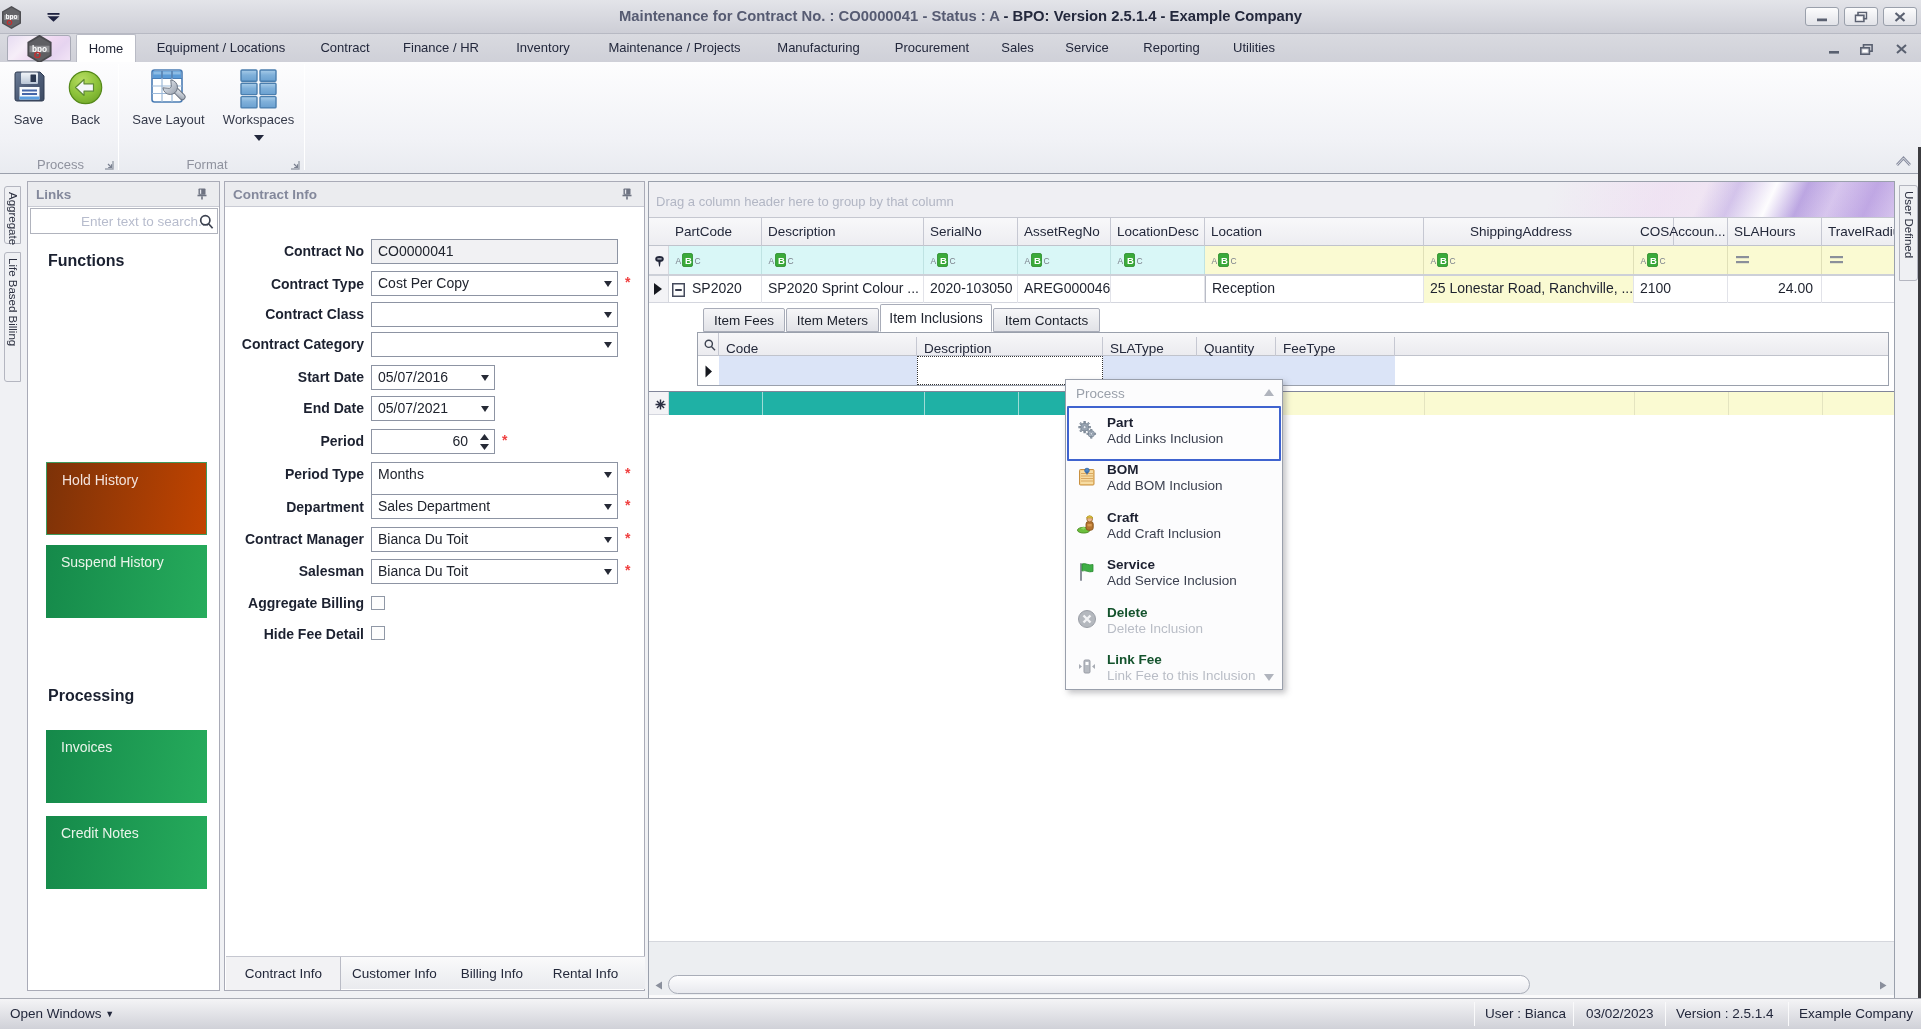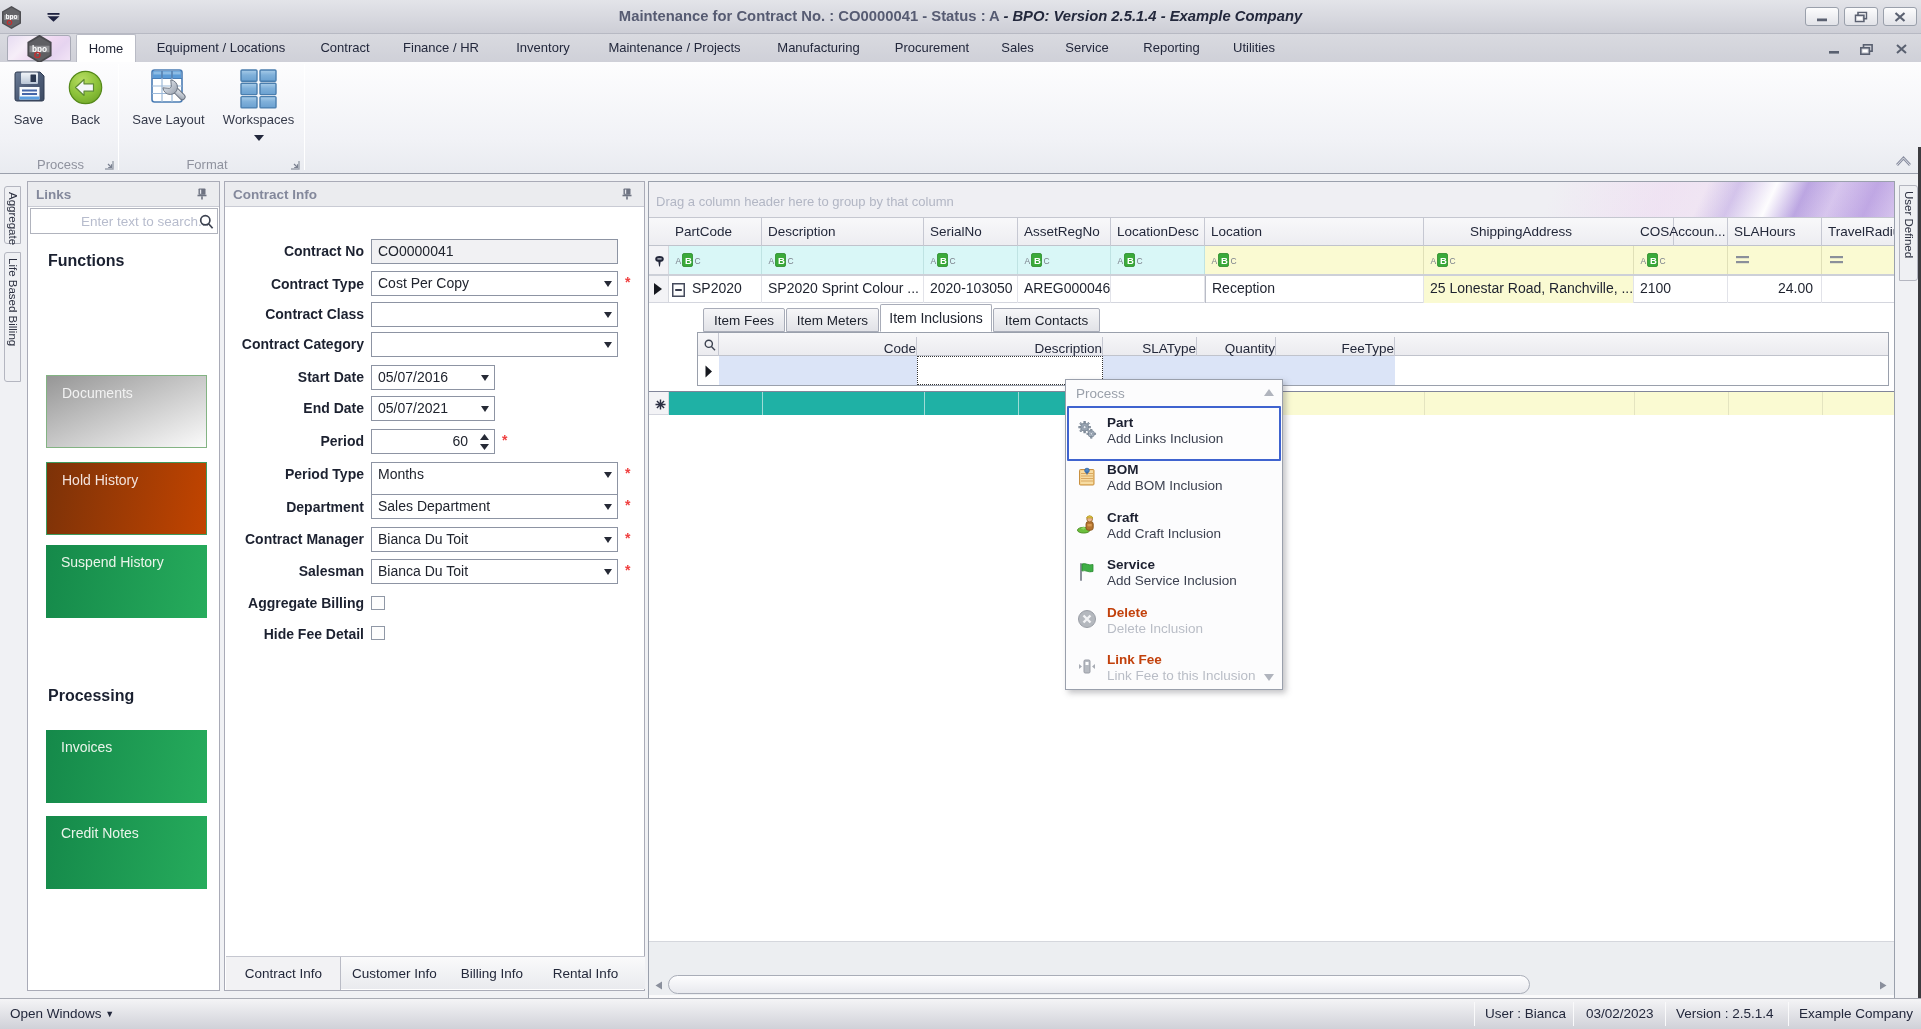--- a/index.html
+++ b/index.html
@@ -2,21 +2,21 @@
 <html><head>
 <meta charset="utf-8">
 <style>
 * { margin:0; padding:0; box-sizing:border-box; }
 html,body { width:1921px; height:1029px; overflow:hidden; font-family:"Liberation Sans",sans-serif; background:#f0f1f4; }
 .abs { position:absolute; }
 
 #titlebar { position:absolute; left:0; top:0; width:1921px; height:34px;
   background:linear-gradient(#e3e4e9,#cdced6); border-bottom:1px solid #b7b9c3; }
 #title-text { position:absolute; top:8px; width:100%; text-align:center; font-size:14.8px; font-weight:bold; color:#565b72; }
-#title-text b { color:#23283c;font-style:italic; }
+#title-text b { color:#23283c; }
 .winbtn { position:absolute; top:7px; width:34px; height:19px; border:1px solid #9aa0ab; border-radius:3px;
   background:linear-gradient(#fcfcfd,#e2e3e8); }
 .winbtn svg { position:absolute; left:50%; top:50%; transform:translate(-50%,-50%); }
 
 #tabrow { position:absolute; left:0; top:34px; width:1921px; height:28px; background:linear-gradient(#d9dae0,#cfd0d8); }
 #appbtn { position:absolute; left:7px; top:1px; width:64px; height:26px; border:1px solid #a8aab6; border-radius:3px 3px 0 0;
   background:linear-gradient(135deg,#e7dcf2 0%,#f6eef8 30%,#efd9f2 55%,#e6d4f0 75%,#f2e4f6 100%); }
 .rtab { position:absolute; top:0; height:28px; line-height:28px; font-size:13px; color:#23283c; text-align:center; }
 #hometab { position:absolute; left:76px; top:0px; width:60px; height:28px; background:#fff; border:1px solid #b9bbc5; border-bottom:none;
   border-radius:2px 2px 0 0; text-align:center; line-height:27px; font-size:13px; color:#1e2232; }
@@ -61,27 +61,27 @@
 .gfcell.cyan { background:#d9f7f7; border-right:1px solid #bfe3e3; }
 .gfcell.yel { background:#fafad2; border-right:1px solid #e0e0b8; }
 .abc { position:absolute; left:6px; top:7px; }
 .eqi { position:absolute; left:8px; top:10px; }
 .gdcell { position:absolute; top:92px; height:29px; line-height:29px; font-size:14px; color:#1e222e; padding-left:6px;
   border-right:1px solid #e2e3e9; white-space:nowrap; overflow:hidden; }
 .dtab { position:absolute; top:126px; height:24px; background:linear-gradient(#f6f6f8,#e1e2e7); border:1px solid #a8acb8;
   border-radius:2px 2px 0 0; text-align:center; line-height:23px; font-size:13.5px; color:#20242f; }
 .dtab.active { top:122px; height:28px; background:#fff; border-bottom:1px solid #fff; font-size:14px; line-height:26px; }
 .dhcell { position:absolute; top:4px; height:23px; line-height:23px; padding-left:7px; font-size:13.5px; color:#23283a;
-  border-right:1px solid #c6c8d2;text-align:right; }
+  border-right:1px solid #c6c8d2; }
 
 #menu { position:absolute; left:1065px; top:379px; width:218px; height:311px; background:#fcfcfd; border:1px solid #9aa0ac;
   box-shadow:3px 3px 6px rgba(80,80,90,0.35); }
 .mi-title { position:absolute; left:10px; font-size:13.5px; font-weight:bold; color:#1c2030; }
 .mi-sub { position:absolute; left:10px; font-size:13.5px; color:#3c4150; }
-.mi-title.dis { color:#c2410c; }
+.mi-title.dis { color:#14532d; }
 .mi-sub.dis { color:#b9bdc6; }
 .mi-ico { position:absolute; left:11px; width:20px; height:20px; }
 
 #statusbar { position:absolute; left:0; top:998px; width:1921px; height:31px; background:linear-gradient(#f4f4f6,#d0d1d8); border-top:1px solid #a8abb4; }
 #statusbar .lft { position:absolute; left:10px; top:7px; font-size:13.5px; color:#23283c; }
 .sbitem { position:absolute; top:7px; font-size:13.5px; color:#23283c; }
 .sbsep { position:absolute; top:3px; width:1px; height:24px; background:#b4b6c0; border-right:1px solid #fafafb; }
 </style>
 </head>
 <body>
@@ -274,23 +274,20 @@
         </svg>
     </div>
     <div id="searchbox">
         <span>Enter text to search...</span>
       <svg class="abs" style="left:168px;top:5px" width="15" height="16" viewBox="0 0 15 16">
           <circle cx="6.3" cy="6.3" r="4.6" fill="none" stroke="#3c4250" stroke-width="1.7"></circle>
           <line x1="9.6" y1="9.8" x2="13.6" y2="14.2" stroke="#3c4250" stroke-width="1.7"></line>
         </svg>
     </div>
     <div class="fnhead" style="left:20px;top:70px">Functions</div>
-    <div class="lbtn" style="top:193px;background:linear-gradient(to bottom right,#969696,#fbfbfb);border:1px solid #83b383;color:#f2f2f2">
-        <span>Documents</span>
-      </div>
     <div class="lbtn" style="top:280px;background:linear-gradient(100deg,#7c3208,#c24400);border:1px solid #3f9a5f;color:#f3e3dd">
         <span>Hold History</span>
       </div>
     <div class="lbtn" style="top:363px;background:linear-gradient(100deg,#15894a,#26ac5c)">
         <span>Suspend History</span>
       </div>
     <div class="fnhead" style="left:20px;top:505px">Processing</div>
     <div class="lbtn" style="top:548px;background:linear-gradient(100deg,#15894a,#26ac5c)">
         <span>Invoices</span>
       </div>

